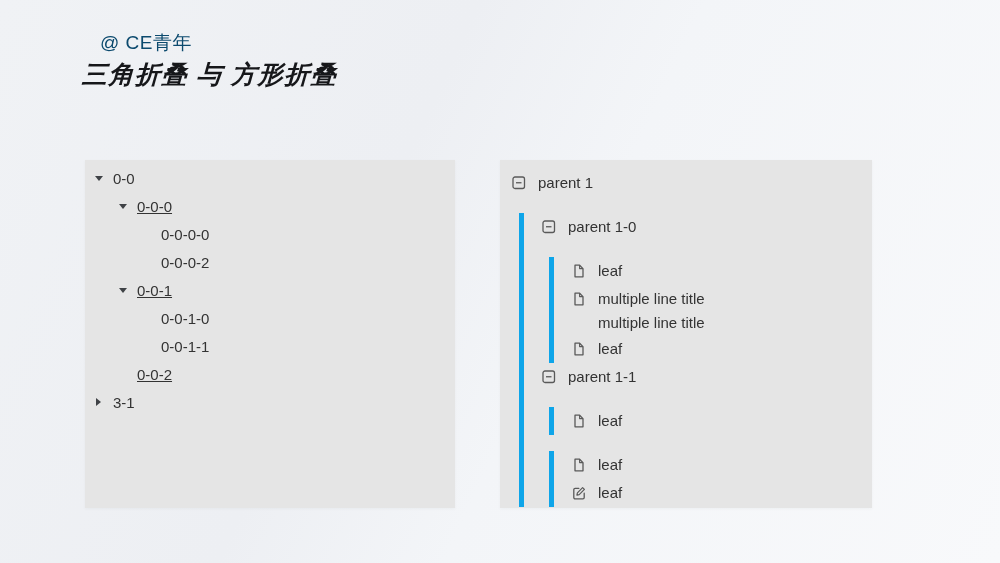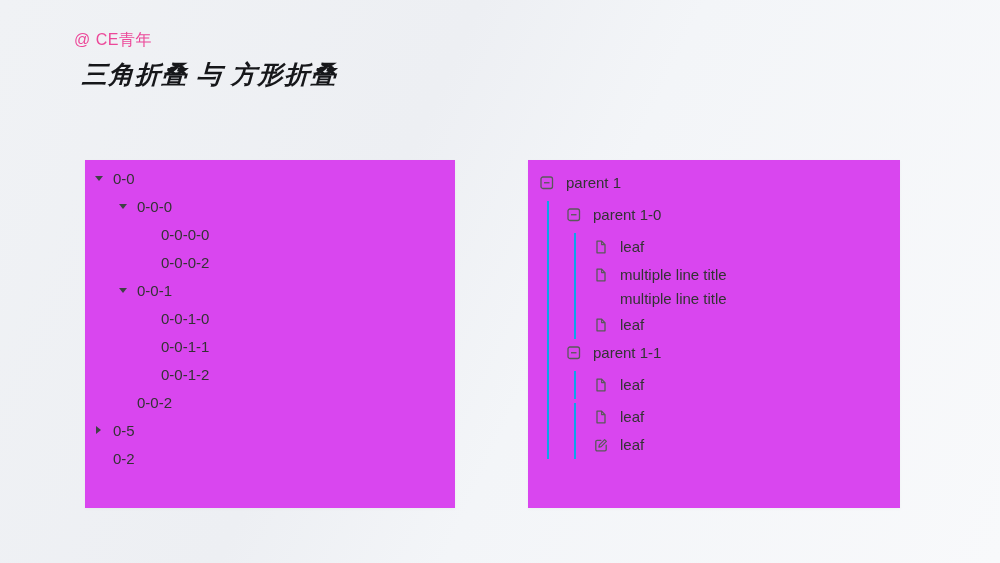--- a/index.html
+++ b/index.html
@@ -7,61 +7,61 @@
   body {
     font-family: "Liberation Sans", "DejaVu Sans", sans-serif;
     background: linear-gradient(115deg, #f0f2f5 0%, #edeff3 38%, #f3f5f8 56%, #f8f9fb 100%);
     position: relative;
     overflow: hidden;
     color: #333;
   }
   .stage { position:absolute; inset:0; }
 
   .watermark {
-    position:absolute; left:74px; top:30px;
-    font-size:16px; color:#ec4899; letter-spacing:0.5px;
+    position:absolute; left:100px; top:30px;
+    font-size:19px; color:#0c4a6e; letter-spacing:0.5px;
   }
   .page-title {
     position:absolute; left:82px; top:58px;
     font-size:25px; font-weight:bold; font-style:italic;
     color:#16171a; letter-spacing:1.5px;
     transform: skewX(-2deg);
   }
 
   .panel {
     position:absolute; top:160px; height:348px;
-    background:#d946ef;
+    background:#e5e5e5;
     box-shadow: 0 1px 3px rgba(30,40,60,0.04);
   }
   .panel-left  { left:85px;  width:370px; }
-  .panel-right { left:528px; width:372px; }
+  .panel-right { left:500px; width:372px; }
 
   
   .tree1 { list-style:none; padding:4px 0 0 8px; font-size:15px; }
   .tree1 li { list-style:none; }
   .lrow { display:flex; align-items:center; height:28px; }
   .lrow.d0 { padding-left:0; }
-  .lrow.d1 { padding-left:24px; }
+  .lrow.d1 { padding-left:24px;text-decoration:underline; }
   .lrow.d2 { padding-left:48px; }
   .switcher { width:20px; height:28px; display:flex; align-items:center; flex:none; cursor:pointer; }
   .caret-down { width:0; height:0; margin-left:2px;
     border-left:4.5px solid transparent; border-right:4.5px solid transparent;
     border-top:5.5px solid #3f4246; }
   .caret-right { width:0; height:0; margin-left:3px;
     border-top:4.5px solid transparent; border-bottom:4.5px solid transparent;
     border-left:5.5px solid #3f4246; }
   .lrow .nlabel { color:#333; cursor:pointer; }
 
   
   .tree2 { list-style:none; padding:9px 0 0 12px; font-size:15px; }
   .tree2 ul {
     list-style:none;
-    margin:4px 0 0 7px;
+    margin:16px 0 0 7px;
     padding:0 0 0 18px;
-    border-left:2px solid #0ea5e9;
+    border-left:5px solid #0ea5e9;
   }
   .tree2 li { list-style:none; }
   .t2row { display:flex; align-items:flex-start; min-height:28px; }
   .t2icon { width:14px; height:28px; display:flex; align-items:center; justify-content:center;
     flex:none; margin-right:12px; }
   .t2icon svg { display:block; }
   .t2label { line-height:24px; padding-top:2px; color:#333; cursor:pointer; }
   .t2label span { display:block; }
 </style>
 </head>
@@ -133,43 +133,31 @@
         <span class="nlabel">0-0-1-0</span>
           </div>
         </li>
       <li>
           <div class="lrow d2">
         <span class="switcher"></span>
         <span class="nlabel">0-0-1-1</span>
           </div>
         </li>
       <li>
-          <div class="lrow d2">
-        <span class="switcher"></span>
-        <span class="nlabel">0-0-1-2</span>
-          </div>
-        </li>
-      <li>
           <div class="lrow d1">
         <span class="switcher"></span>
         <span class="nlabel">0-0-2</span>
           </div>
         </li>
       <li>
           <div class="lrow d0">
         <span class="switcher">
               <i class="caret-right"></i>
             </span>
-        <span class="nlabel">0-5</span>
-          </div>
-        </li>
-      <li>
-          <div class="lrow d0">
-        <span class="switcher"></span>
-        <span class="nlabel">0-2</span>
+        <span class="nlabel">3-1</span>
           </div>
         </li>
     </ul>
   </div>
 
   <div class="panel panel-right">
     <ul class="tree2">
 
       <li>
         <div class="t2row">

